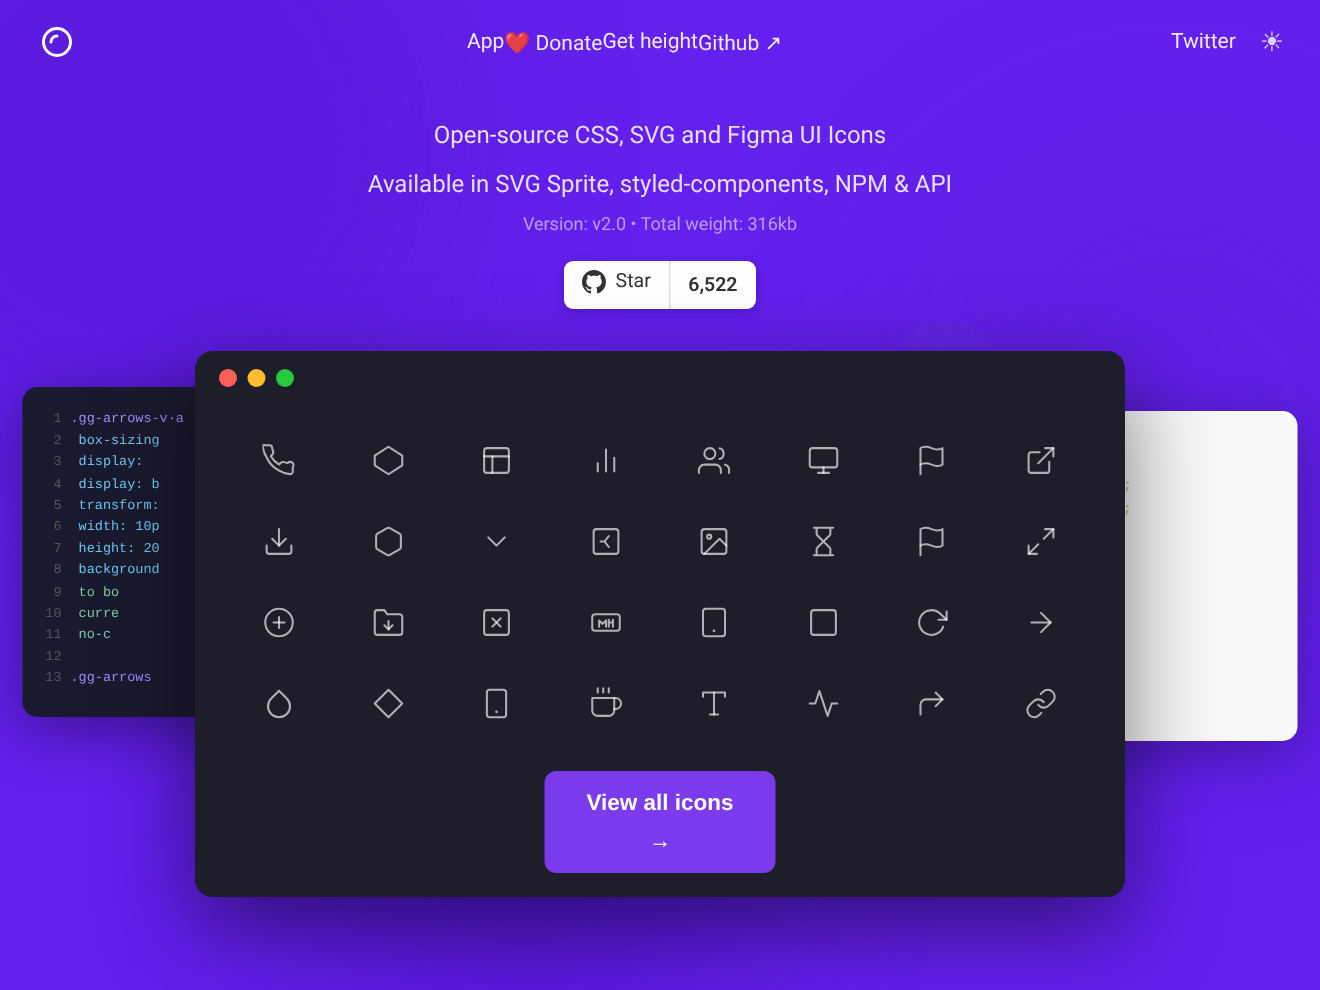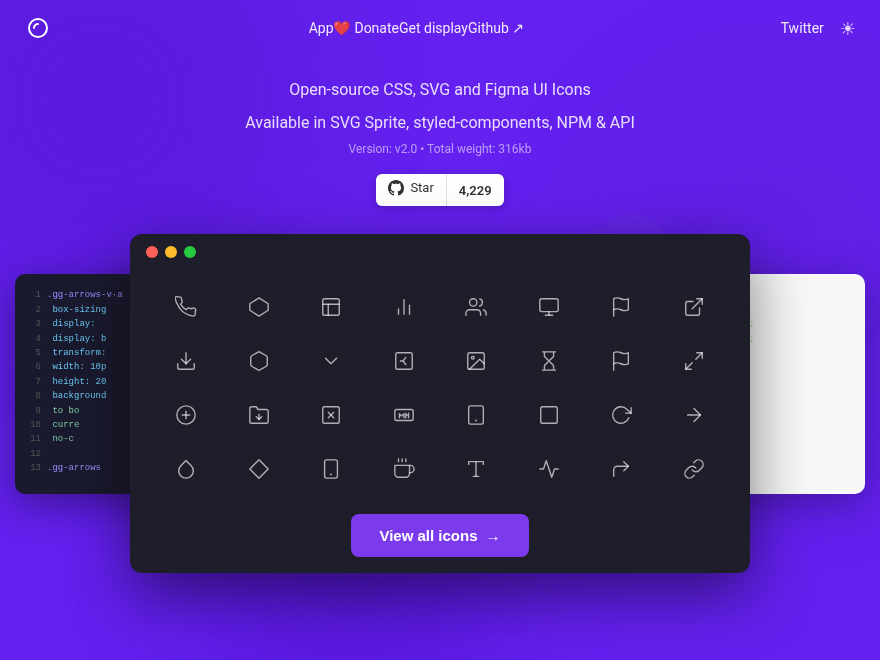--- a/index.html
+++ b/index.html
@@ -146,21 +146,21 @@
       position: relative;
       width: 620px;
       margin: 0 auto;
       z-index: 5;
     }
 
     
     .code-panel-left {
       position: absolute;
       left: -115px;
-      top: 40px;
+      top: 24px;
       width: 200px;
       height: 220px;
       background: #1a1a2e;
       border-radius: 10px;
       padding: 14px 10px;
       font-family: 'Courier New', monospace;
       font-size: 9px;
       color: #7ec8a0;
       line-height: 1.6;
       overflow: hidden;
@@ -257,20 +257,21 @@
       background: #7c3aed;
       color: white;
       border: none;
       border-radius: 8px;
       padding: 13px 28px;
       font-size: 15px;
       font-weight: 600;
       cursor: pointer;
       margin: 8px auto 16px;
       width: fit-content;
+      flex-direction: column;
     }
 
     
     .deco-circle {
       position: absolute;
       width: 80px;
       height: 80px;
       border-radius: 50%;
       background: rgba(100,50,220,0.3);
       top: -20px;
@@ -288,21 +289,21 @@
 <nav>
   <div class="nav-logo">
     <svg width="22" height="22" viewBox="0 0 22 22" fill="none">
       <path d="M11 2C6.03 2 2 6.03 2 11s4.03 9 9 9 9-4.03 9-9-4.03-9-9-9z" stroke="white" stroke-width="2"></path>
       <path d="M7 11c0-2.21 1.79-4 4-4" stroke="white" stroke-width="2" stroke-linecap="round"></path>
     </svg>
   </div>
   <div class="nav-center">
     <a class="nav-link">App</a>
     <a class="nav-link nav-donate">❤️ Donate</a>
-    <a class="nav-link">Get display</a>
+    <a class="nav-link">Get height</a>
     <a class="nav-link">Github ↗</a>
   </div>
   <div class="nav-right">
     <a class="nav-link">Twitter</a>
     <span class="sun-icon">☀</span>
   </div>
 </nav>
 
 <div class="hero">
   <p class="hero-subtitle">Open-source CSS, SVG and Figma UI Icons</p>
@@ -311,21 +312,21 @@
 
   <div class="github-star">
     <div class="github-star-left">
       <span class="octocat">
         <svg width="16" height="16" viewBox="0 0 16 16" fill="#333">
           <path d="M8 0C3.58 0 0 3.58 0 8c0 3.54 2.29 6.53 5.47 7.59.4.07.55-.17.55-.38 0-.19-.01-.82-.01-1.49-2.01.37-2.53-.49-2.69-.94-.09-.23-.48-.94-.82-1.13-.28-.15-.68-.52-.01-.53.63-.01 1.08.58 1.23.82.72 1.21 1.87.87 2.33.66.07-.52.28-.87.51-1.07-1.78-.2-3.64-.89-3.64-3.95 0-.87.31-1.59.82-2.15-.08-.2-.36-1.02.08-2.12 0 0 .67-.21 2.2.82.64-.18 1.32-.27 2-.27.68 0 1.36.09 2 .27 1.53-1.04 2.2-.82 2.2-.82.44 1.1.16 1.92.08 2.12.51.56.82 1.27.82 2.15 0 3.07-1.87 3.75-3.65 3.95.29.25.54.73.54 1.48 0 1.07-.01 1.93-.01 2.2 0 .21.15.46.55.38A8.013 8.013 0 0016 8c0-4.42-3.58-8-8-8z"></path>
         </svg>
       </span>
       <span>Star</span>
     </div>
-    <div class="github-star-count">4,229</div>
+    <div class="github-star-count">6,522</div>
   </div>
 </div>
 
 <div class="preview-container">
 
   <div class="deco-circle"></div>
 
   <div class="code-panel-left">
     <div><span class="code-line-num">1</span><span class="code-highlight">.gg-arrows-v·a</span></div>
     <div><span class="code-line-num">2</span><span class="code-prop">  box-sizing</span></div>

